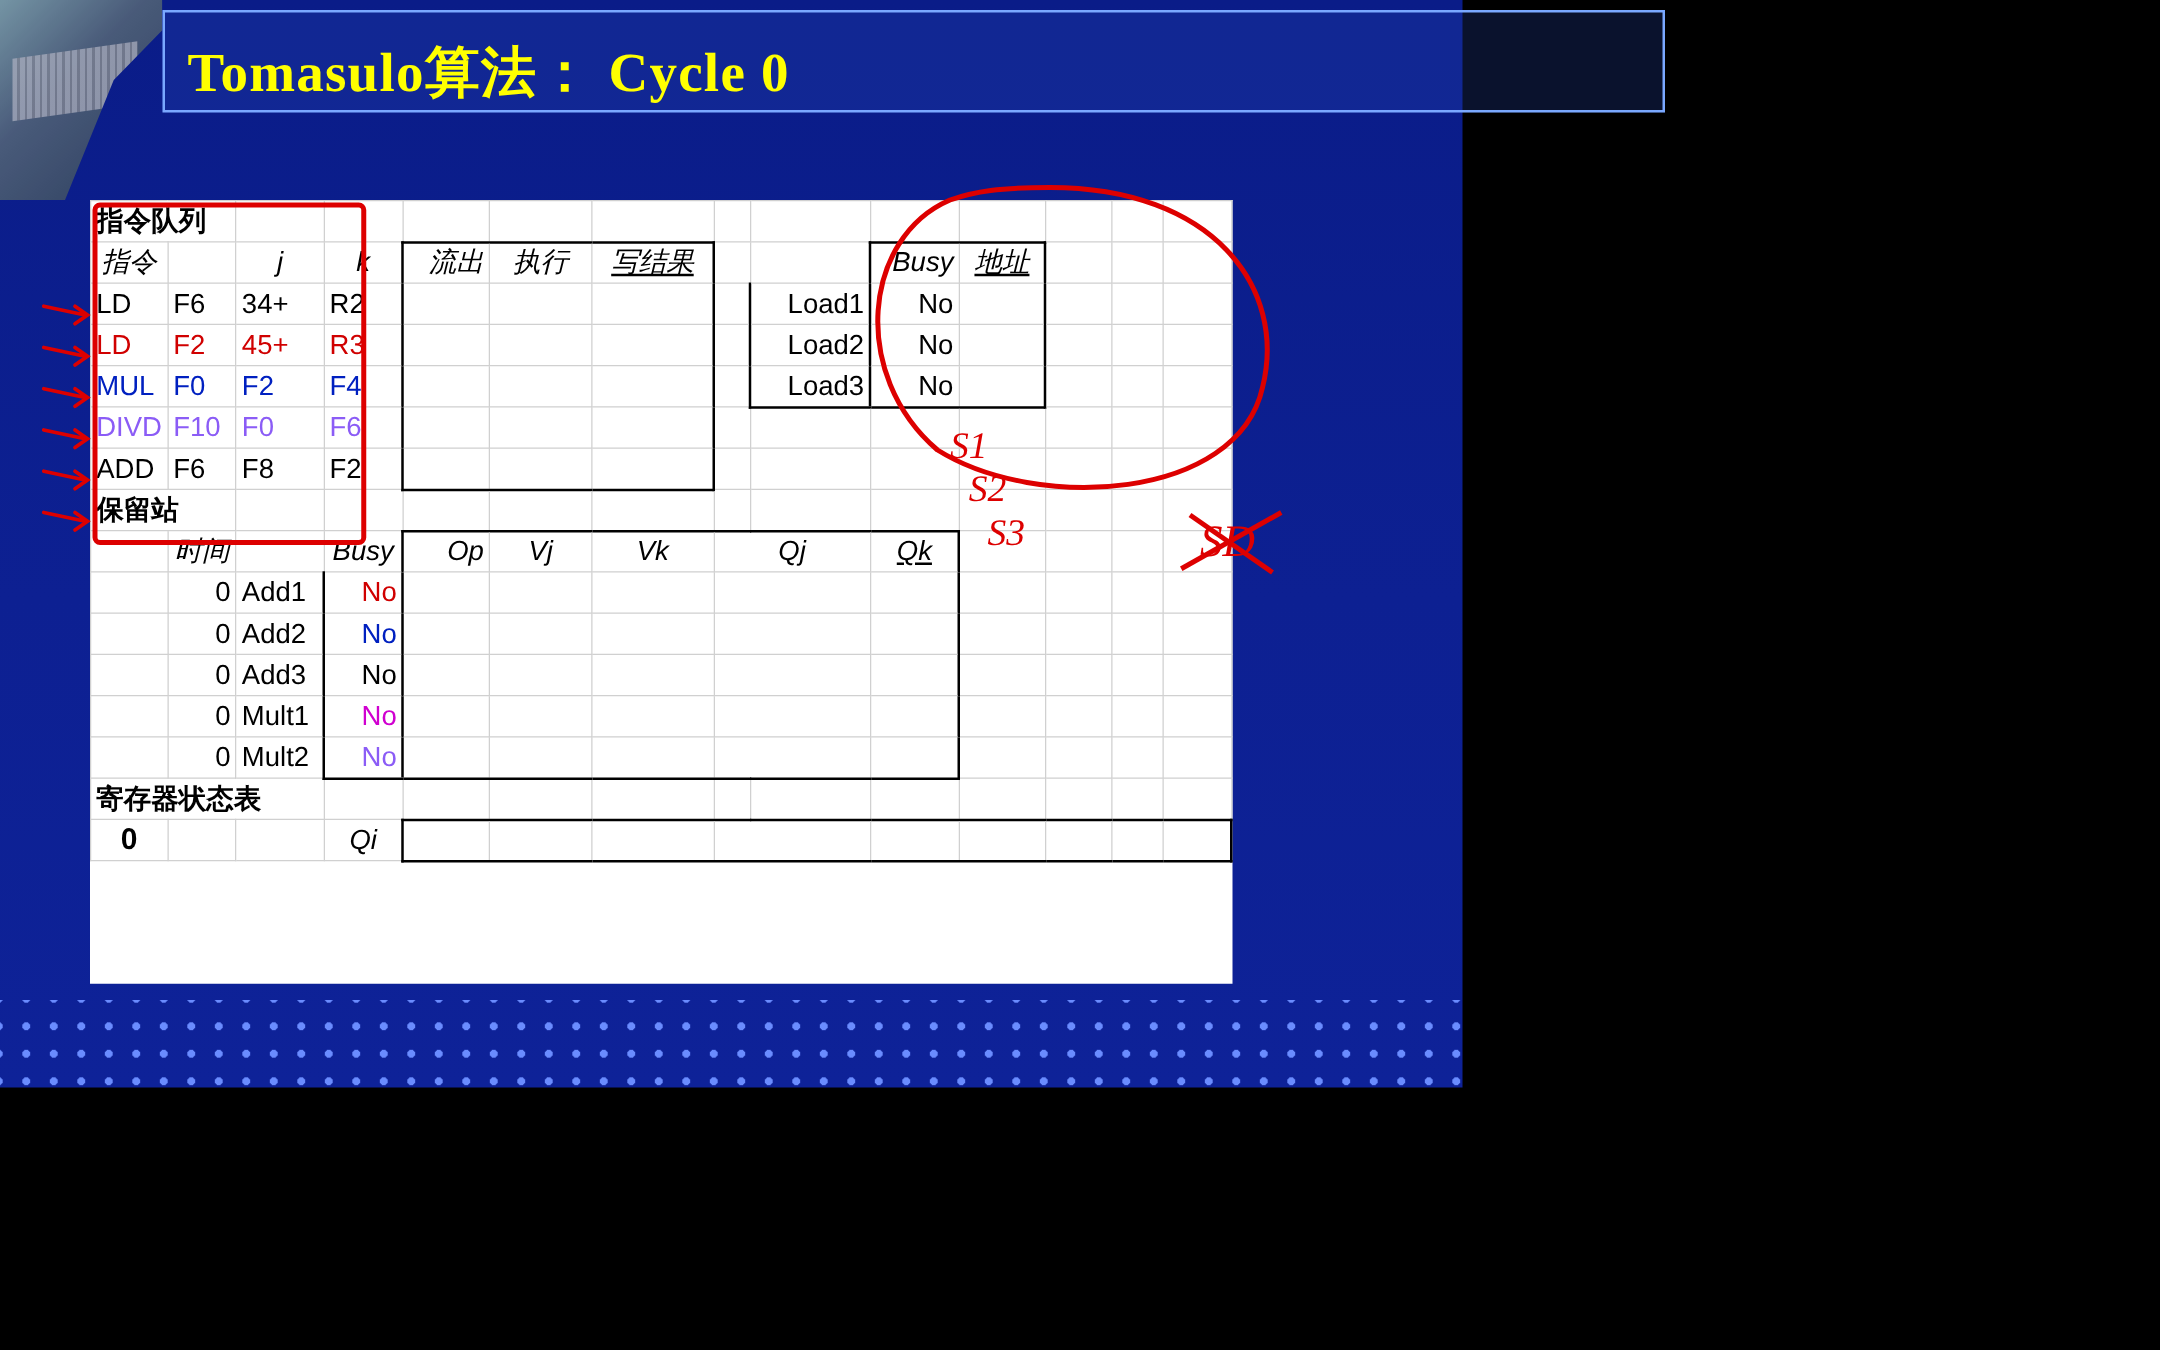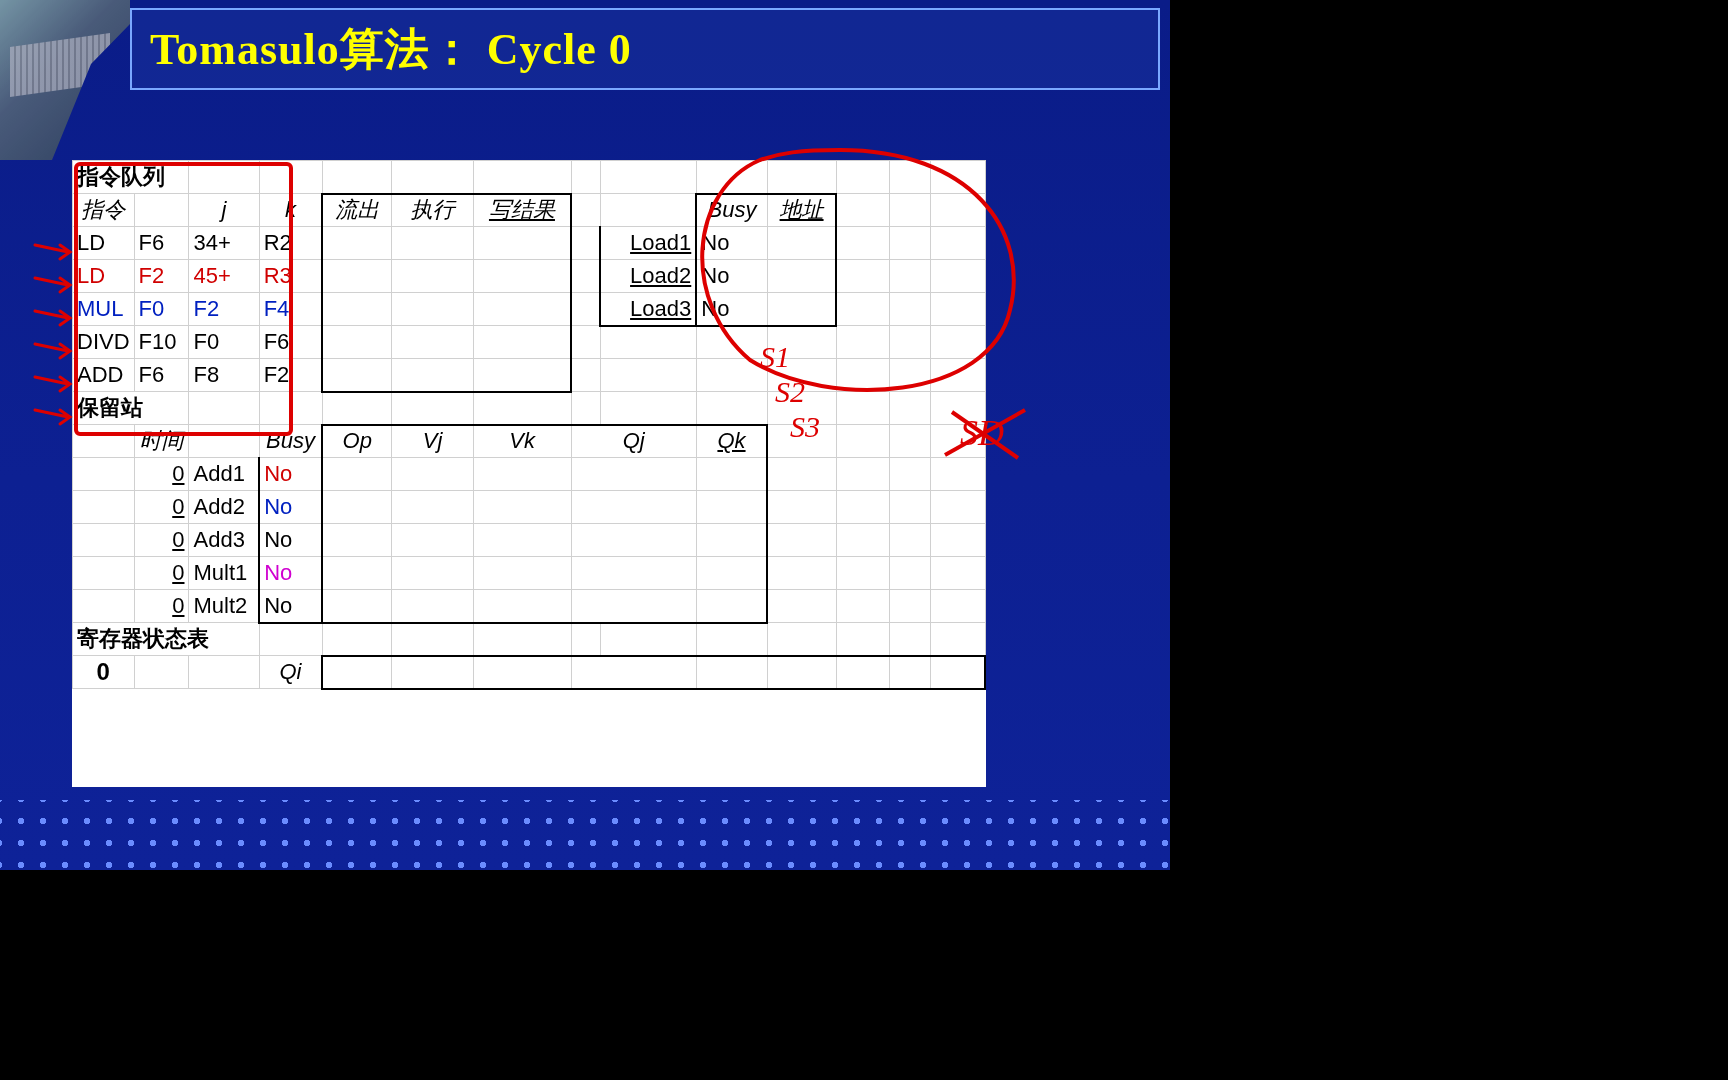--- a/index.html
+++ b/index.html
@@ -28,24 +28,24 @@
     opacity: 0.85;
   }
   .kbd {
     position: absolute; left: 10px; top: 40px; width: 100px; height: 50px;
     background: repeating-linear-gradient(90deg,#ccc,#ccc 4px,#999 4px,#999 6px);
     transform: skewY(-8deg); opacity: 0.7;
   }
   .title-bar {
     position: absolute;
     left: 130px; top: 8px;
-    width: 1030px; height: 82px;
+    width: 1202px; height: 82px;
     border: 2px solid #7aa8ff;
     background: rgba(40,70,180,0.25);
-    display: flex; align-items: center;
+    display: flex; align-items: flex-end;
     padding-left: 18px;
   }
   .title-text {
     color: #ffff00;
     font-size: 44px;
     font-weight: bold;
     font-family: "Times New Roman", serif;
     letter-spacing: 1px;
   }
   .sheet {
@@ -64,28 +64,28 @@
     padding: 0 4px;
     font-size: 22px;
     font-family: Arial, sans-serif;
     white-space: nowrap;
   }
   .hdr { font-style: italic; text-align: center; }
   .bold { font-weight: bold; }
   .red { color: #d00000; }
   .blue { color: #0020c0; }
   .magenta { color: #d000d0; }
-  .teal { color: #000000; }
+  .teal { color: #8b5cf6; }
   .black { color: #000; }
   .center { text-align: center; }
-  .right { text-align: right; text-decoration: underline; }
+  .right { text-align: right; }
   .section-title { font-weight: bold; font-size: 23px; }
   .b-top { border-top: 2px solid #000 !important; }
   .b-bot { border-bottom: 2px solid #000 !important; }
-  .b-left { border-left: 2px solid #000 !important; }
+  .b-left { border-left: 2px solid #000 !important; text-align: right; }
   .b-right { border-right: 2px solid #000 !important; text-decoration: underline; }
   
   .anno { position: absolute; pointer-events: none; }
   .anno svg { overflow: visible; }
   .dots {
     position: absolute; left:0; bottom:0; width:1170px; height:70px;
     background-image: radial-gradient(circle, #6a8cff 3px, transparent 3px);
     background-size: 22px 22px;
     background-position: 10px 10px;
   }

